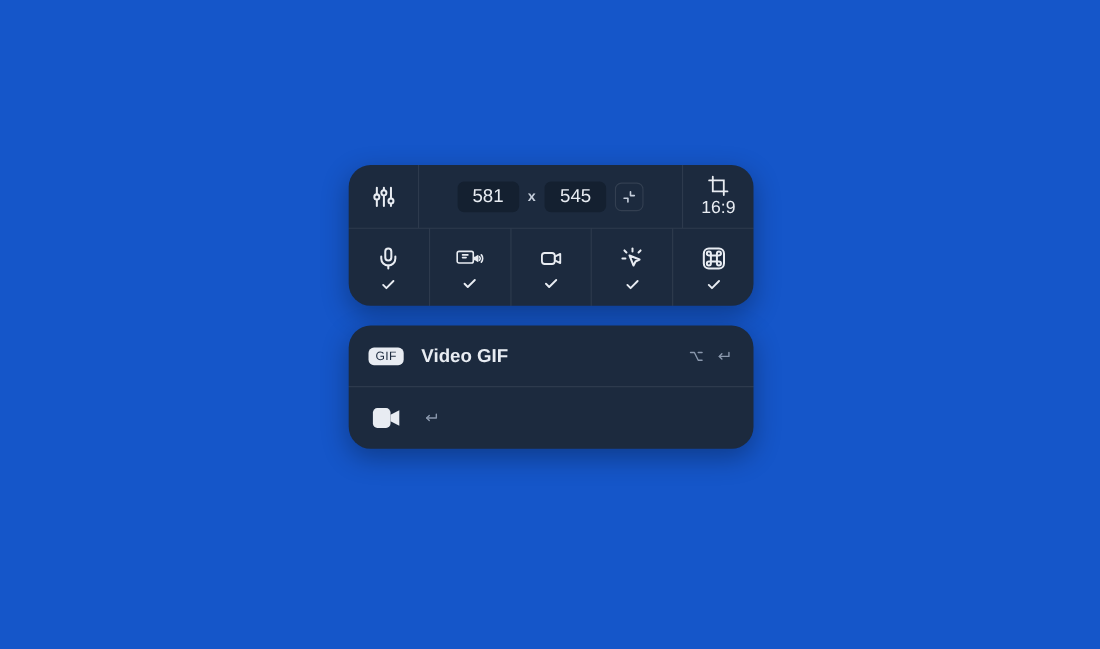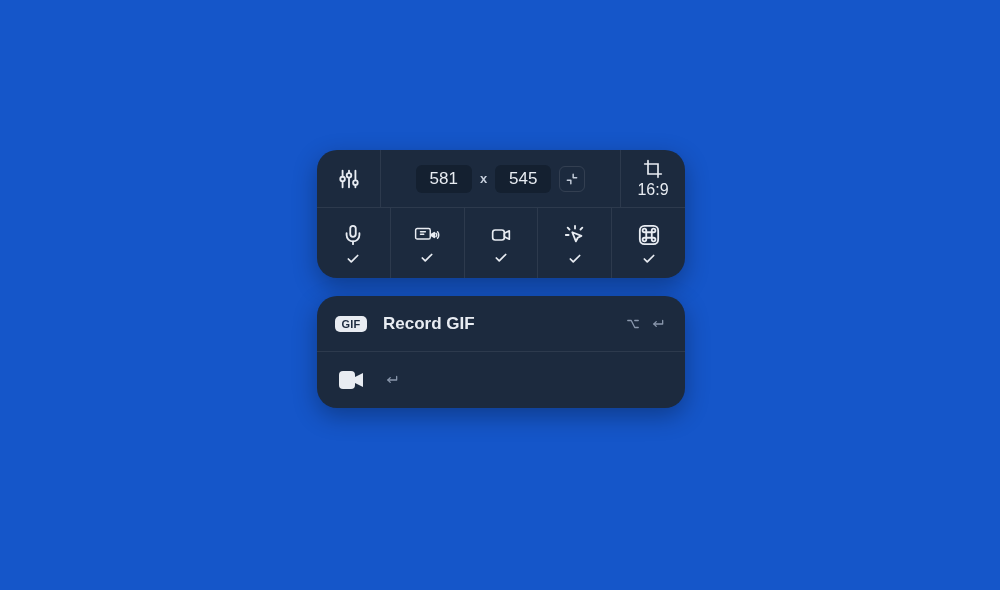--- a/index.html
+++ b/index.html
@@ -125,21 +125,21 @@
     .action-icon {
       width: 36px;
       display: flex;
       align-items: center;
       justify-content: center;
     }
     .gif-badge {
       background: #e8ecf2;
       color: #1c2a3e;
       font-size: 11px;
-      font-weight: 700;
+      font-weight: 400;
       padding: 2px 6px;
       border-radius: 5px;
       letter-spacing: 0.3px;
     }
     .action-label {
       flex: 1;
       font-size: 17px;
       font-weight: 600;
       color: #e8ecf2;
     }
@@ -255,21 +255,21 @@
       </span>
     </div>
   </div>
 </div>
 
 <div class="panel panel-bottom">
   <div class="action-row">
     <div class="action-icon">
       <span class="gif-badge">GIF</span>
     </div>
-    <span class="action-label">Record GIF</span>
+    <span class="action-label">Video GIF</span>
     <div class="shortcut-group">
       <svg width="16" height="14" viewBox="0 0 24 24" fill="none" stroke="#8a98ad" stroke-width="2.2" stroke-linecap="round" stroke-linejoin="round">
         <path d="M3 6h6l6 12h6"></path>
           <path d="M15 6h6"></path>
       </svg>
       <svg width="18" height="14" viewBox="0 0 24 24" fill="none" stroke="#8a98ad" stroke-width="2.2" stroke-linecap="round" stroke-linejoin="round">
         <path d="M20 6v6H5"></path>
           <polyline points="9 8 5 12 9 16"></polyline>
       </svg>
     </div>

